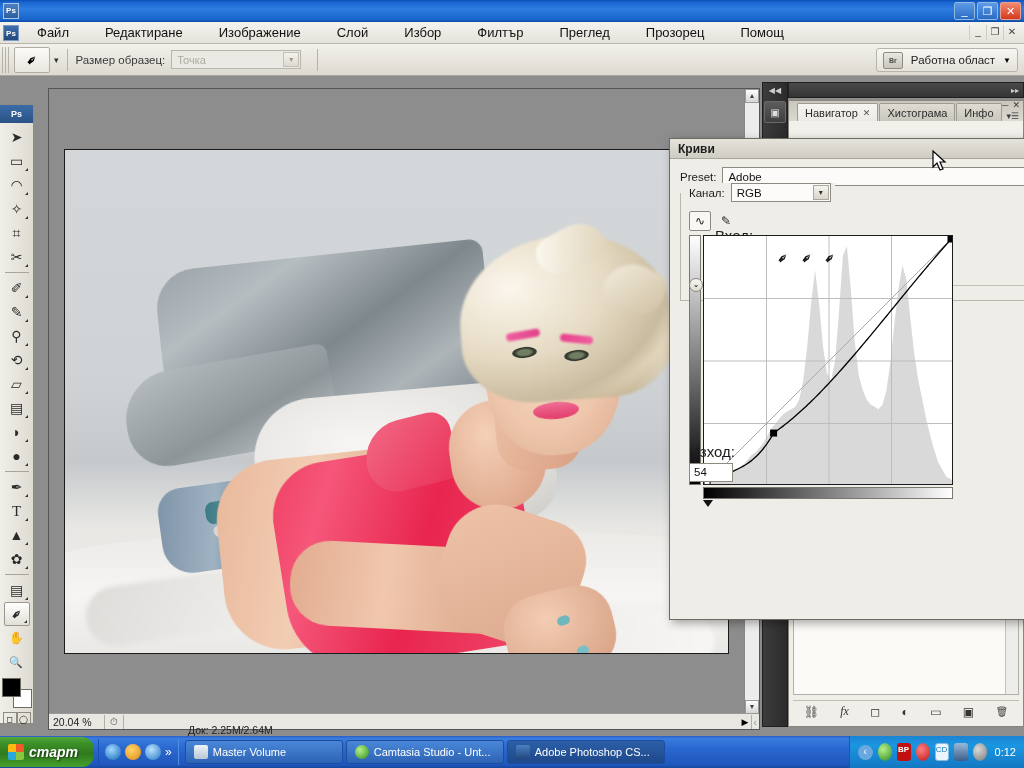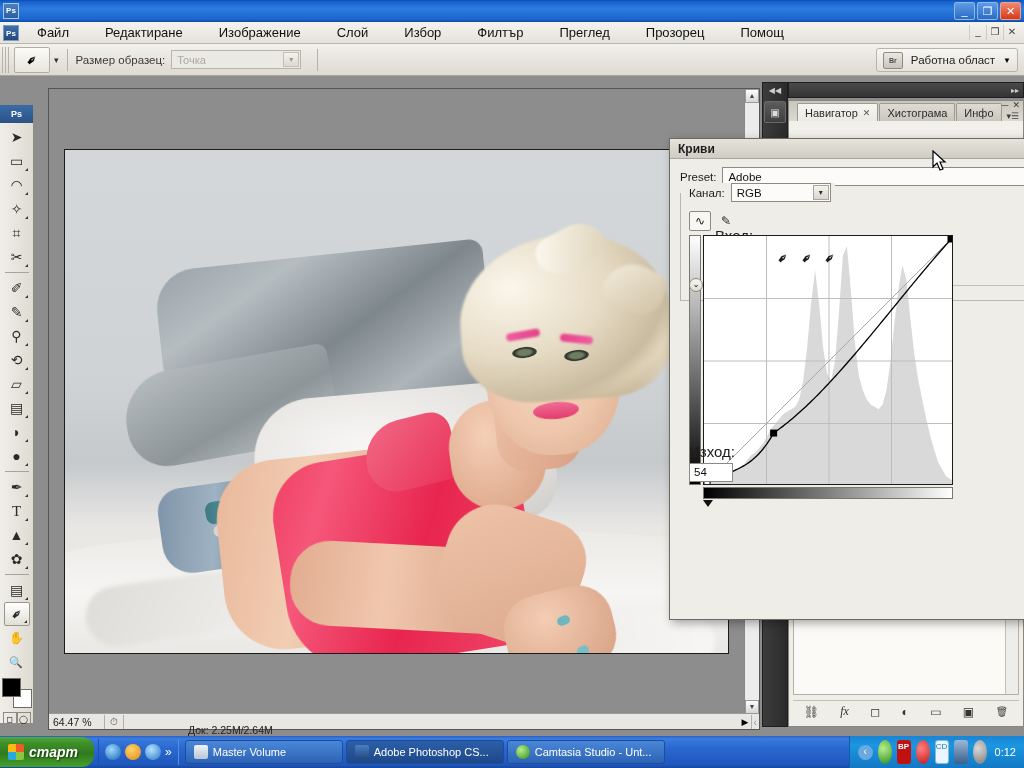--- a/index.html
+++ b/index.html
@@ -328,21 +328,21 @@
     background:linear-gradient(to bottom,#4a87d8,#2d63b4); border:1px solid #1d4d9e;
     border-radius:3px; color:#fff; font-size:11px; white-space:nowrap; overflow:hidden;
   }
   .task.active { background:linear-gradient(to bottom,#2c5fa8,#1e4889); }
   .task-ic { width:14px;height:14px; border-radius:2px; flex:none; }
   .tray {
     margin-left:auto; height:32px; display:flex; align-items:center; gap:5px; padding:0 8px;
     background:linear-gradient(to bottom,#1a84d4 0%,#1b96e0 30%,#1378c4 100%);
     border-left:1px solid #0e5fa8; color:#fff; font-size:11px;
   }
-  .tray-ic { width:14px;height:24px; border-radius:3px; }
+  .tray-ic { width:14px;height:18px; border-radius:3px; }
 </style>
 </head>
 <body>
 
 <div class="app">
 
   <div class="titlebar">
     <div class="title-icon">Ps</div>
     <div class="title-btns">
       <div class="tbtn">_</div>
@@ -532,21 +532,21 @@
     <div class="scroll-v">
       <div class="sb-btn">▲</div>
       <div class="sb-btn" style="position:absolute;bottom:0;">▼</div>
     </div>
     <div class="scroll-h">
       <div class="sb-btn" style="position:absolute;left:0;">◀</div>
       <div class="sb-btn" style="position:absolute;right:0;">▶</div>
     </div>
 
     <div class="statusbar">
-      <div class="sb-zoom">64.47 %</div>
+      <div class="sb-zoom">20.04 %</div>
       <div class="sb-sep"></div>
       <div class="sb-icon">⏱</div>
       <div class="sb-sep"></div>
       <div class="sb-doc">Док: 2.25M/2.64M</div>
       <div class="sb-arrow">
         <span style="font-size:9px;">▶</span>
         <span class="sb-sep"></span>
         <span style="color:#999;">‹</span>
       </div>
     </div>
@@ -703,27 +703,27 @@
       <span class="qlicon" style="background:radial-gradient(circle at 40% 35%,#9fd8ff,#1464b4);"></span>
       <span class="qlicon" style="background:radial-gradient(circle at 40% 35%,#ffd36b,#e08a10);"></span>
       <span class="qlicon" style="background:radial-gradient(circle at 40% 35%,#b7e0ff,#2378c4);"></span>
       <span style="color:#fff;font-size:12px;">»</span>
     </div>
     <div class="tasks">
       <div class="task">
         <span class="task-ic" style="background:linear-gradient(#eef3f8,#b9c6d4);"></span>
         <span>Master Volume</span>
       </div>
+      <div class="task">
+        <span class="task-ic" style="border-radius:50%;background:radial-gradient(circle at 35% 35%,#b6f08a,#2d8b1e);"></span>
+        <span>Camtasia Studio - Unt...</span>
+      </div>
       <div class="task active">
         <span class="task-ic" style="background:linear-gradient(#4a7fc0,#22497f);"></span>
         <span>Adobe Photoshop CS...</span>
-      </div>
-      <div class="task">
-        <span class="task-ic" style="border-radius:50%;background:radial-gradient(circle at 35% 35%,#b6f08a,#2d8b1e);"></span>
-        <span>Camtasia Studio - Unt...</span>
       </div>
     </div>
     <div class="tray">
       <span style="width:15px;height:15px;border-radius:50%;background:#6aa8e0;text-align:center;line-height:13px;font-size:10px;">‹</span>
       <span class="tray-ic" style="border-radius:50%;background:radial-gradient(circle at 35% 35%,#b6f08a,#2d8b1e);"></span>
       <span class="tray-ic" style="background:#c01010;color:#fff;font-size:8px;font-weight:bold;text-align:center;line-height:14px;">BP</span>
       <span class="tray-ic" style="border-radius:50%;background:radial-gradient(circle at 35% 35%,#ff8080,#c01818);"></span>
       <span class="tray-ic" style="background:#e9f6ff;border:1px solid #8ab8d8;color:#1a7ab8;font-size:8px;text-align:center;line-height:12px;">CD</span>
       <span class="tray-ic" style="background:linear-gradient(#9bb8d8,#3a5f8a);"></span>
       <span class="tray-ic" style="border-radius:50%;background:radial-gradient(circle at 35% 35%,#d8d8d8,#7a7a7a);"></span>

